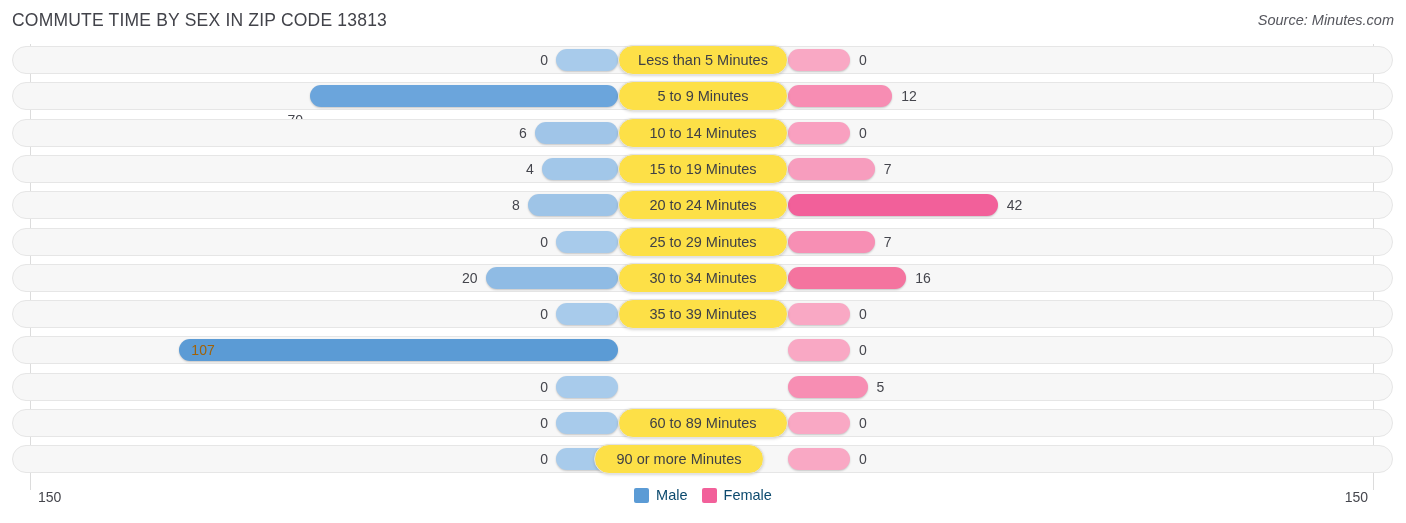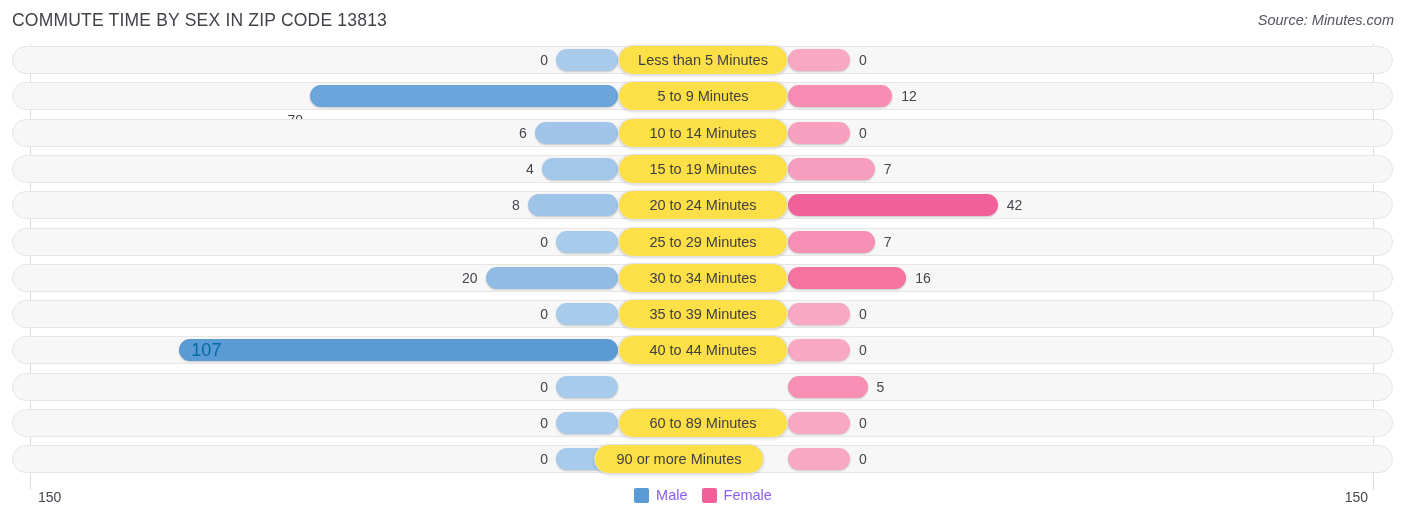--- a/index.html
+++ b/index.html
@@ -90,22 +90,22 @@
     position: absolute;
     top: 9px;
     font-size: 14px;
     color: #45464d;
     white-space: nowrap;
     line-height: 18px;
   }
   .val-left  { text-align: right; }
   .val-right { text-align: left; }
   .val-inside {
-    color: #0369a1;
-    font-size: 18px;
+    color: #a16207;
+    font-size: 14px;
   }
 
   .center-pill {
     position: absolute;
     top: 3px;
     height: 30px;
     border-radius: 15px;
     background: #fde047;
     border: 1px solid #e2e2e2;
     box-shadow: 0 1px 3px rgba(0,0,0,0.16);
@@ -154,21 +154,21 @@
   }
   .swatch {
     width: 15px;
     height: 15px;
     border-radius: 2px;
   }
   .swatch-male   { background: #5b9bd5; }
   .swatch-female { background: #f2609a; }
   .legend-label {
     font-size: 14.5px;
-    color: #8b5cf6;
+    color: #0c4a6e;
   }
 </style>
 </head>
 <body>
 
 <div class="header">
   <div class="title">COMMUTE TIME BY SEX IN ZIP CODE 13813</div>
   <div class="source">Source: Minutes.com</div>
 </div>
 
@@ -254,23 +254,20 @@
       <div class="center-pill" style="left: 618px; width: 170px;">
         <span>35 to 39 Minutes</span>
       </div>
     </div>
     <div class="row" style="top: 290.4px;">
       <div class="track"></div>
       <div class="bar bar-male" style="left: 179.36px; width: 438.64px; background: rgb(91, 155, 213);"></div>
       <div class="bar bar-female" style="left: 788px; width: 62px; background: rgb(249, 168, 196);"></div>
       <div class="val val-left val-inside" style="left: 191.36px; text-align: left;">107</div>
       <div class="val val-right" style="left: 859px;">0</div>
-      <div class="center-pill" style="left: 618px; width: 170px;">
-        <span>40 to 44 Minutes</span>
-      </div>
     </div>
     <div class="row" style="top: 326.7px;">
       <div class="track"></div>
       <div class="bar bar-male" style="left: 556px; width: 62px; background: rgb(168, 203, 235);"></div>
       <div class="bar bar-female" style="left: 788px; width: 79.6px; background: rgb(247, 142, 179);"></div>
       <div class="val val-left" style="left: 496px; width: 52px;">0</div>
       <div class="val val-right" style="left: 876.6px;">5</div>
     </div>
     <div class="row" style="top: 363px;">
       <div class="track"></div>

